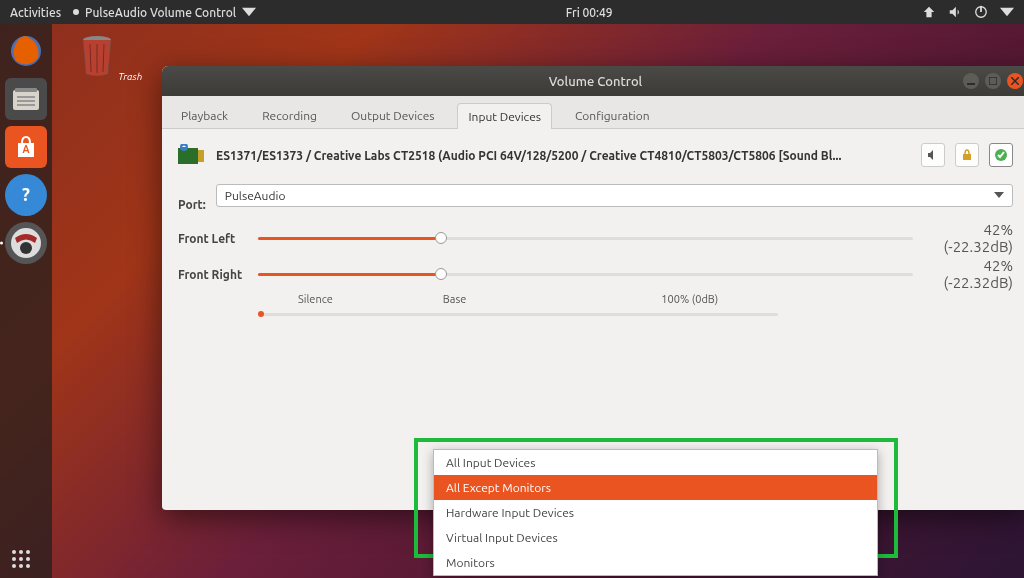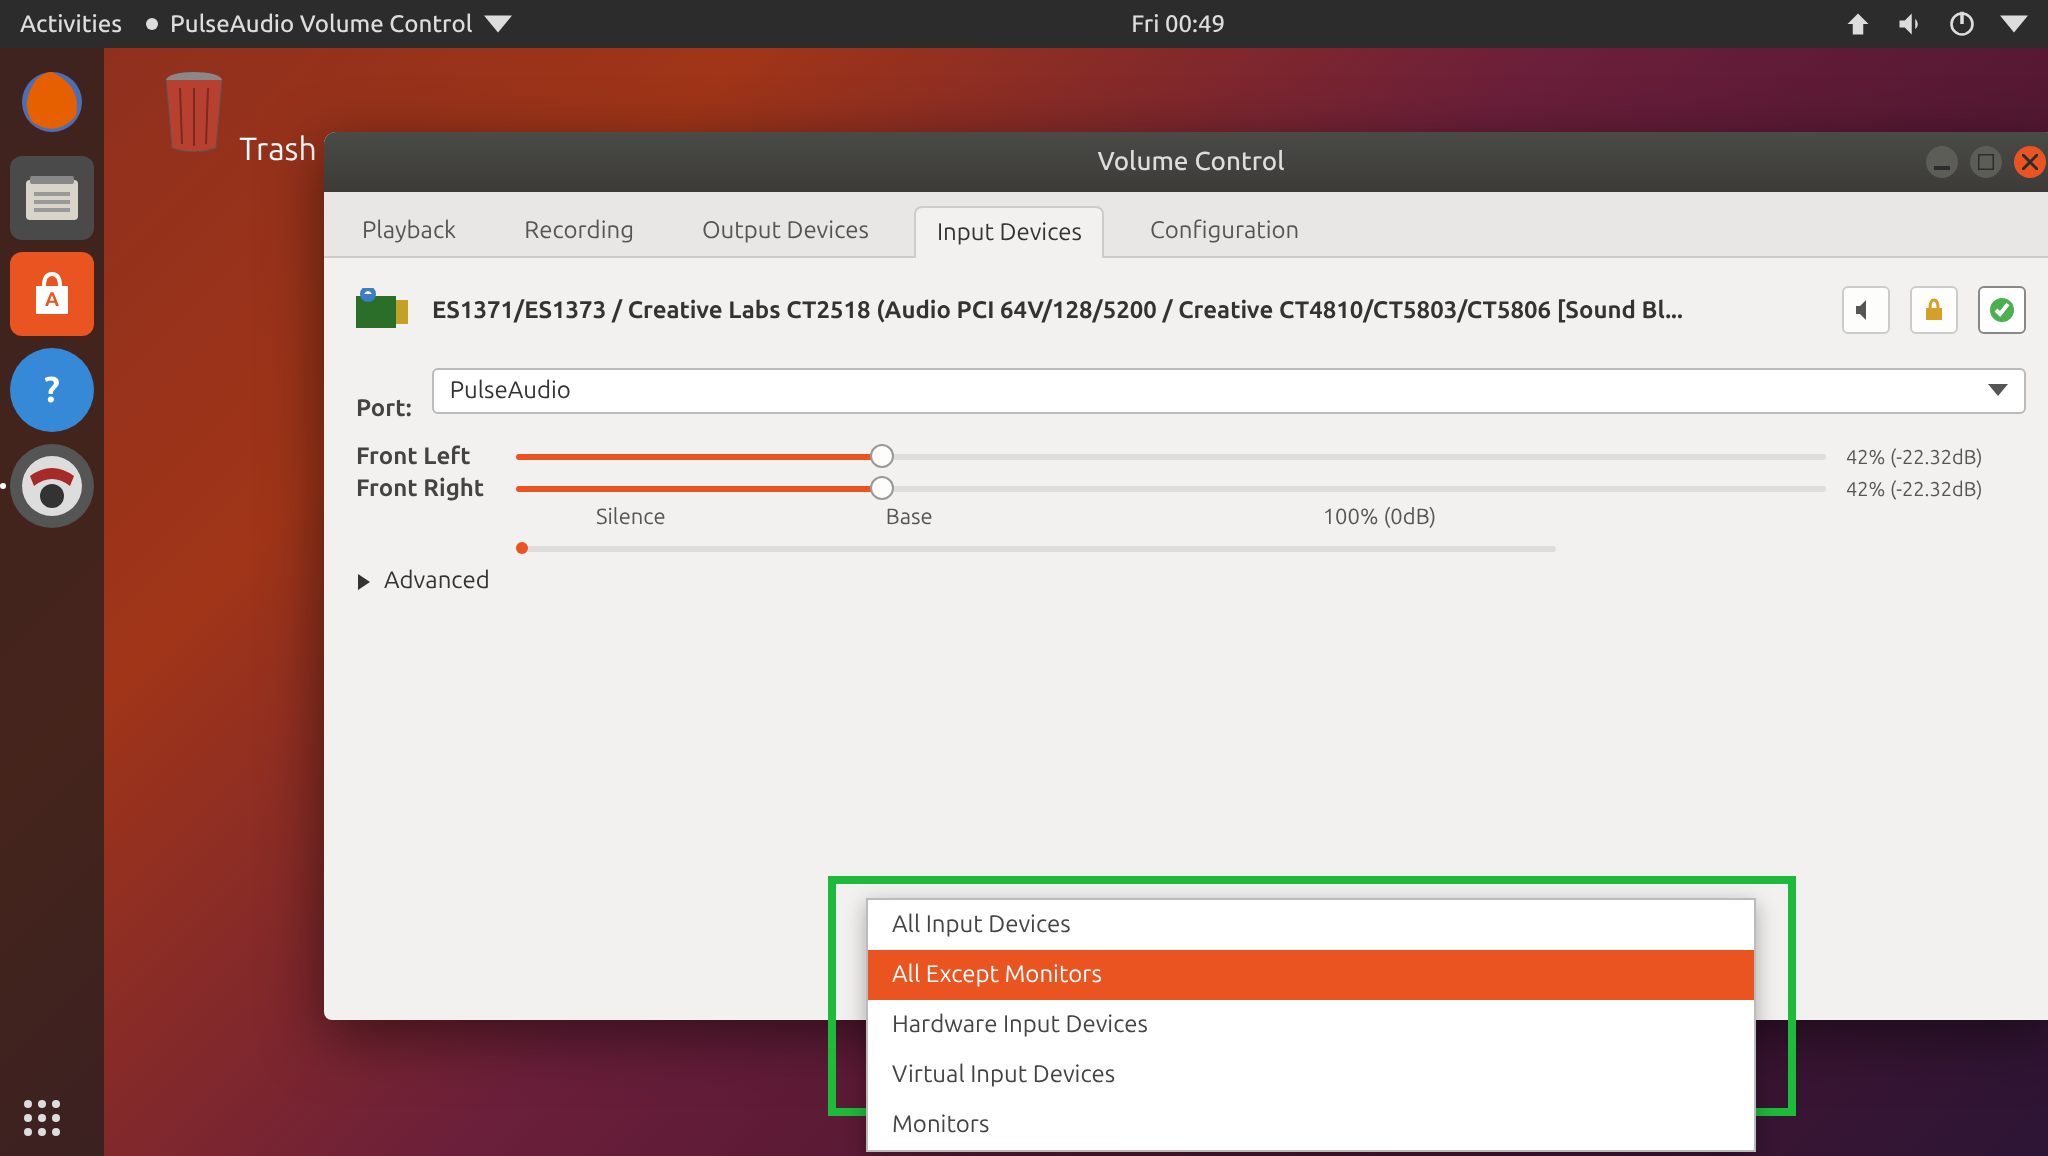--- a/index.html
+++ b/index.html
@@ -17,21 +17,21 @@
 .launcher .licon { width: 42px; height: 42px; border-radius: 6px; display: flex; align-items: center; justify-content: center; }
 .launcher .licon.files { background: #4a4a4a; }
 .launcher .licon.store { background: #e95420; }
 .launcher .licon.help { background: #3689d6; border-radius: 50%; }
 .launcher .licon.pavu { background: #555; border-radius: 50%; position: relative; }
 .launcher .licon.pavu::before { content: ""; position: absolute; left: -5px; top: 50%; width: 3px; height: 3px; background: #fff; border-radius: 50%; transform: translateY(-50%); }
 .app-grid { position: absolute; bottom: 10px; left: 12px; display: grid; grid-template-columns: repeat(3,4px); grid-template-rows: repeat(3,4px); gap: 3px; }
 .app-grid span { background: #ddd; border-radius: 50%; }
 
 
-.desktop-icon { position: absolute; left: 78px; top: 34px; text-align: center; color: #fff; font-size: 16px; }
+.desktop-icon { position: absolute; left: 78px; top: 34px; text-align: center; color: #fff; font-size: 10px; font-style: italic; }
 .desktop-icon .trash-can { width: 38px; height: 42px; margin: 0 auto 4px; }
 
 
 .window { position: absolute; left: 162px; top: 66px; width: 867px; height: 444px; background: #f2f1f0; border-radius: 6px 6px 4px 4px; box-shadow: 0 8px 30px rgba(0,0,0,0.5); overflow: hidden; }
 .titlebar { height: 30px; background: linear-gradient(#4a4a46, #3c3b37); display: flex; align-items: center; justify-content: center; position: relative; color: #ddd; font-size: 13px; font-weight: 500; }
 .winbtns { position: absolute; right: 6px; display: flex; gap: 6px; }
 .winbtn { width: 16px; height: 16px; border-radius: 50%; background: #5d5d57; display: flex; align-items: center; justify-content: center; }
 .winbtn.close { background: #e95420; }
 .winbtn svg { width: 8px; height: 8px; fill: #2c2c2c; }
 
@@ -50,21 +50,21 @@
 .port-row label { font-weight: bold; font-size: 12px; margin-top: 19px; }
 .dropdown { flex: 1; border: 1px solid #bbb; background: #fff; padding: 4px 8px; border-radius: 3px; display: flex; justify-content: space-between; align-items: center; font-size: 12px; color: #333; }
 
 .channels { margin-top: 10px; }
 .chan-row { display: flex; align-items: center; gap: 10px; margin-bottom: 2px; }
 .chan-label { width: 70px; font-size: 12px; font-weight: bold; }
 .slider-wrap { flex: 1; position: relative; height: 14px; display: flex; align-items: center; }
 .slider-track { width: 100%; height: 3px; background: #ddd; border-radius: 2px; position: relative; }
 .slider-fill { position: absolute; left: 0; height: 3px; background: #e95420; border-radius: 2px; }
 .slider-thumb { position: absolute; width: 12px; height: 12px; background: #fdfdfc; border: 1px solid #999; border-radius: 50%; top: -5px; transform: translateX(-50%); }
-.chan-val { width: 90px; font-size: 10px; color: #555; text-align: left; }
+.chan-val { width: 90px; font-size: 15px; color: #555; text-align: right; }
 .scale-labels { display: flex; margin-left: 80px; font-size: 11px; color: #555; gap: 0; }
 .scale-labels span:nth-child(1) { margin-left: 40px; }
 .scale-labels span:nth-child(2) { margin-left: 110px; }
 .scale-labels span:nth-child(3) { margin-left: 195px; }
 
 .vu { margin: 8px 0 6px 80px; height: 3px; background: #ddd; border-radius: 2px; position: relative; width: 520px; }
 .vu .dot2 { position: absolute; left: 0; width: 6px; height: 6px; background: #e95420; border-radius: 50%; top: -2px; }
 
 .advanced { display: flex; align-items: center; gap: 6px; margin-top: 8px; font-size: 12px; color: #333; }
 .advanced svg { width: 8px; height: 8px; fill: #333; }
@@ -262,26 +262,20 @@
         <span class="chan-val"><span>42</span>% <span>(-22.32dB)</span></span>
       </div>
       <div class="scale-labels">
         <span>Silence</span>
         <span>Base</span>
         <span>100% (0dB)</span>
       </div>
       <div class="vu">
           <div class="dot2"></div>
         </div>
-      <div class="advanced">
-        <svg viewBox="0 0 8 8">
-            <path d="M1 0 L7 4 L1 8 Z"></path>
-          </svg>
-        <span>Advanced</span>
-      </div>
     </div>
   </div>
 
   <div class="show-row">
     <label>Show:</label>
   </div>
 </div>
 
 <div class="highlight-box"></div>
 

